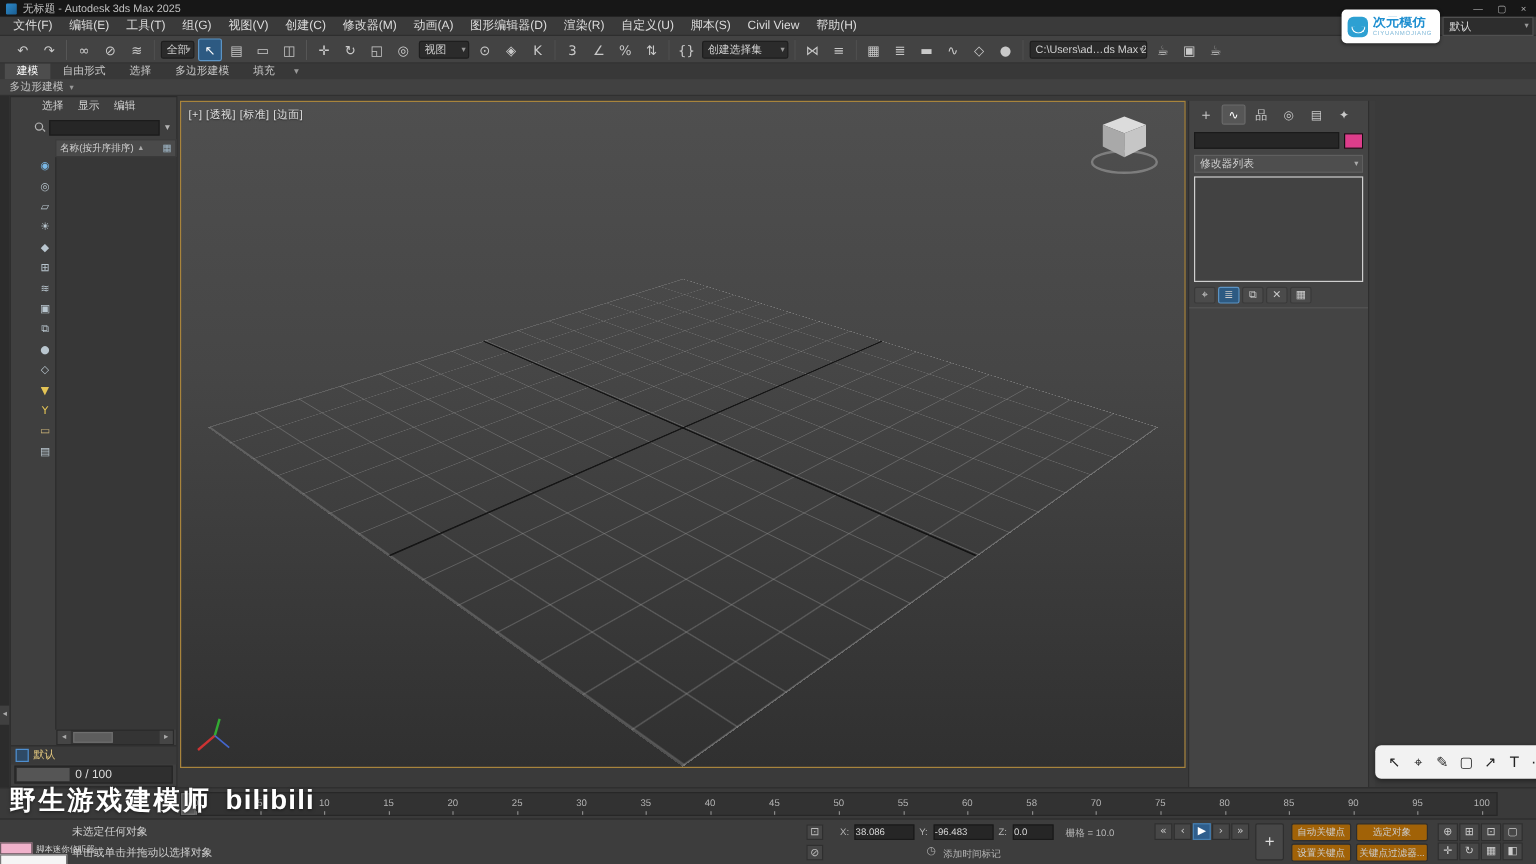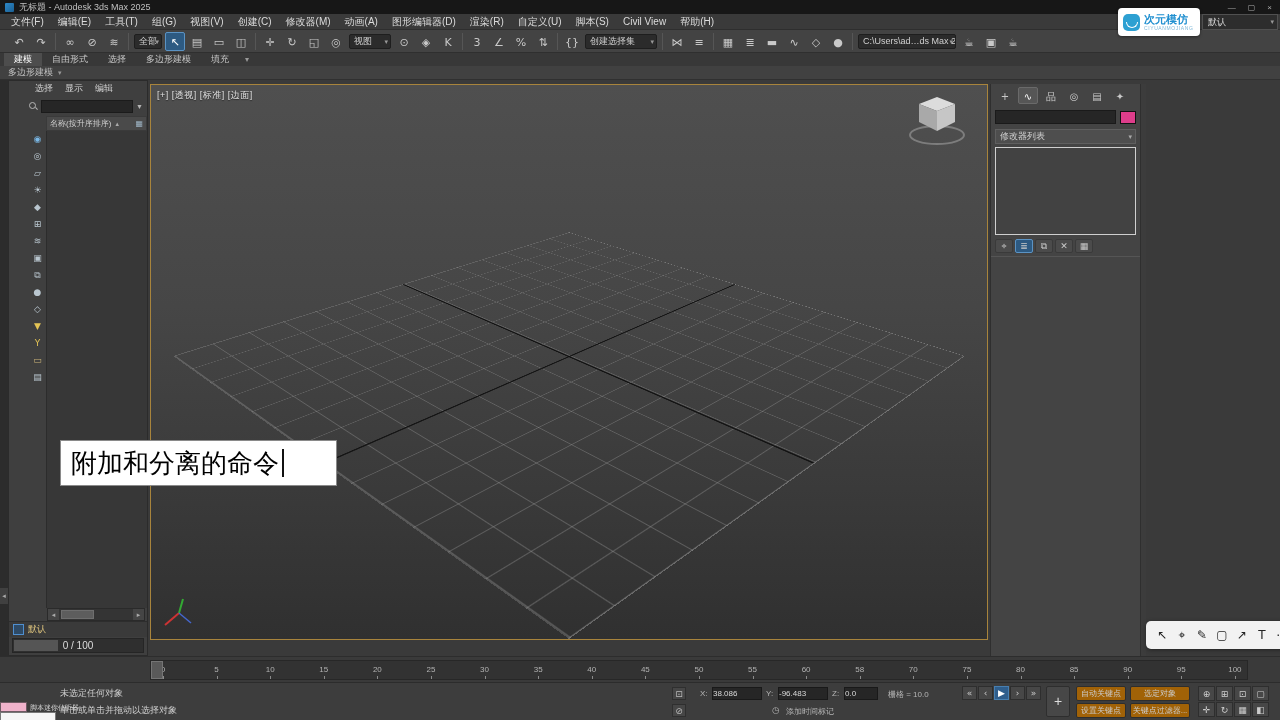--- a/index.html
+++ b/index.html
@@ -434,25 +434,25 @@
         <span class="nv">⊞</span>
         <span class="nv">⊡</span>
         <span class="nv">▢</span>
         <span class="nv">✛</span>
         <span class="nv">↻</span>
         <span class="nv">▦</span>
         <span class="nv">◧</span>
       </div>
   </div>
 
-  <div class="caption">
-    <span>附加和分离的命令</span>
-    <span class="caret"></span>
-  </div>
-
+
+  <div class="wm">
+    <span class="wm-cn">野生游戏建模师</span>
+    <span class="wm-bili">bilibili</span>
+  </div>
 
   <div class="logo">
     <span class="logo-ic"></span>
     <span class="logo-txt">
       <span class="logo-cn">次元模仿</span>
       <span class="logo-en">CIYUANMOJIANG</span>
     </span>
   </div>
   <div class="wsdd">默认</div>
 

